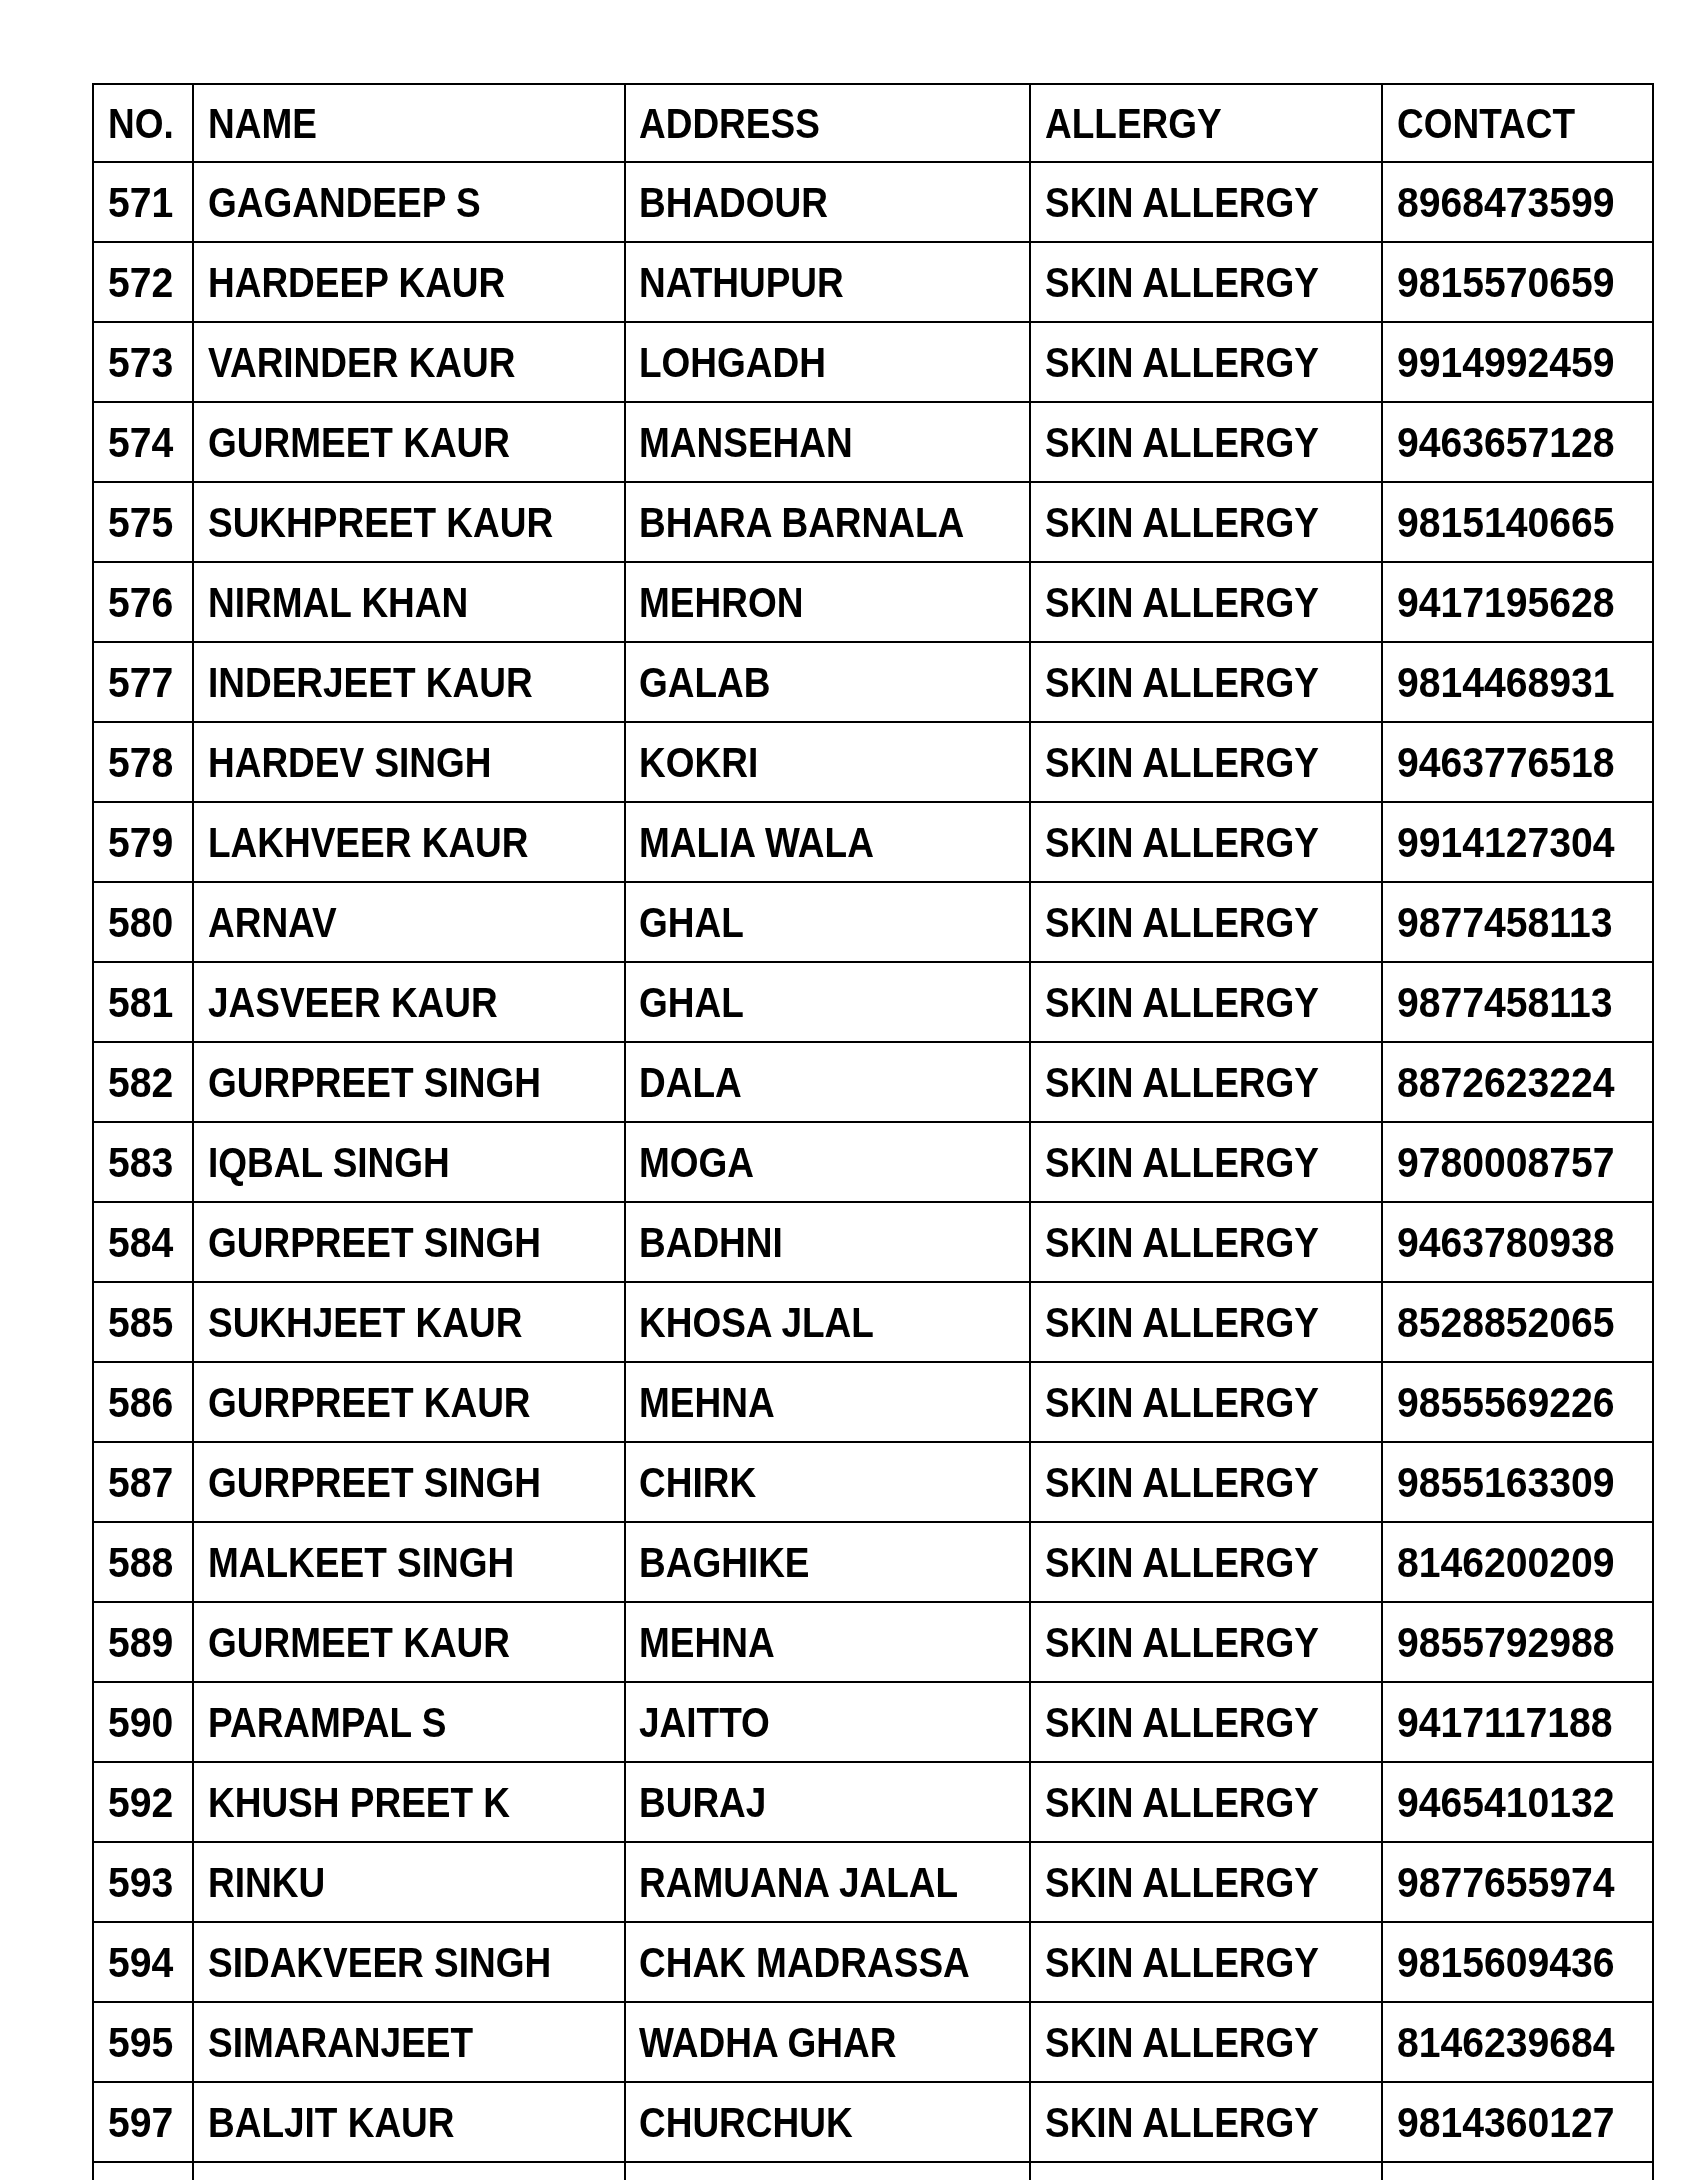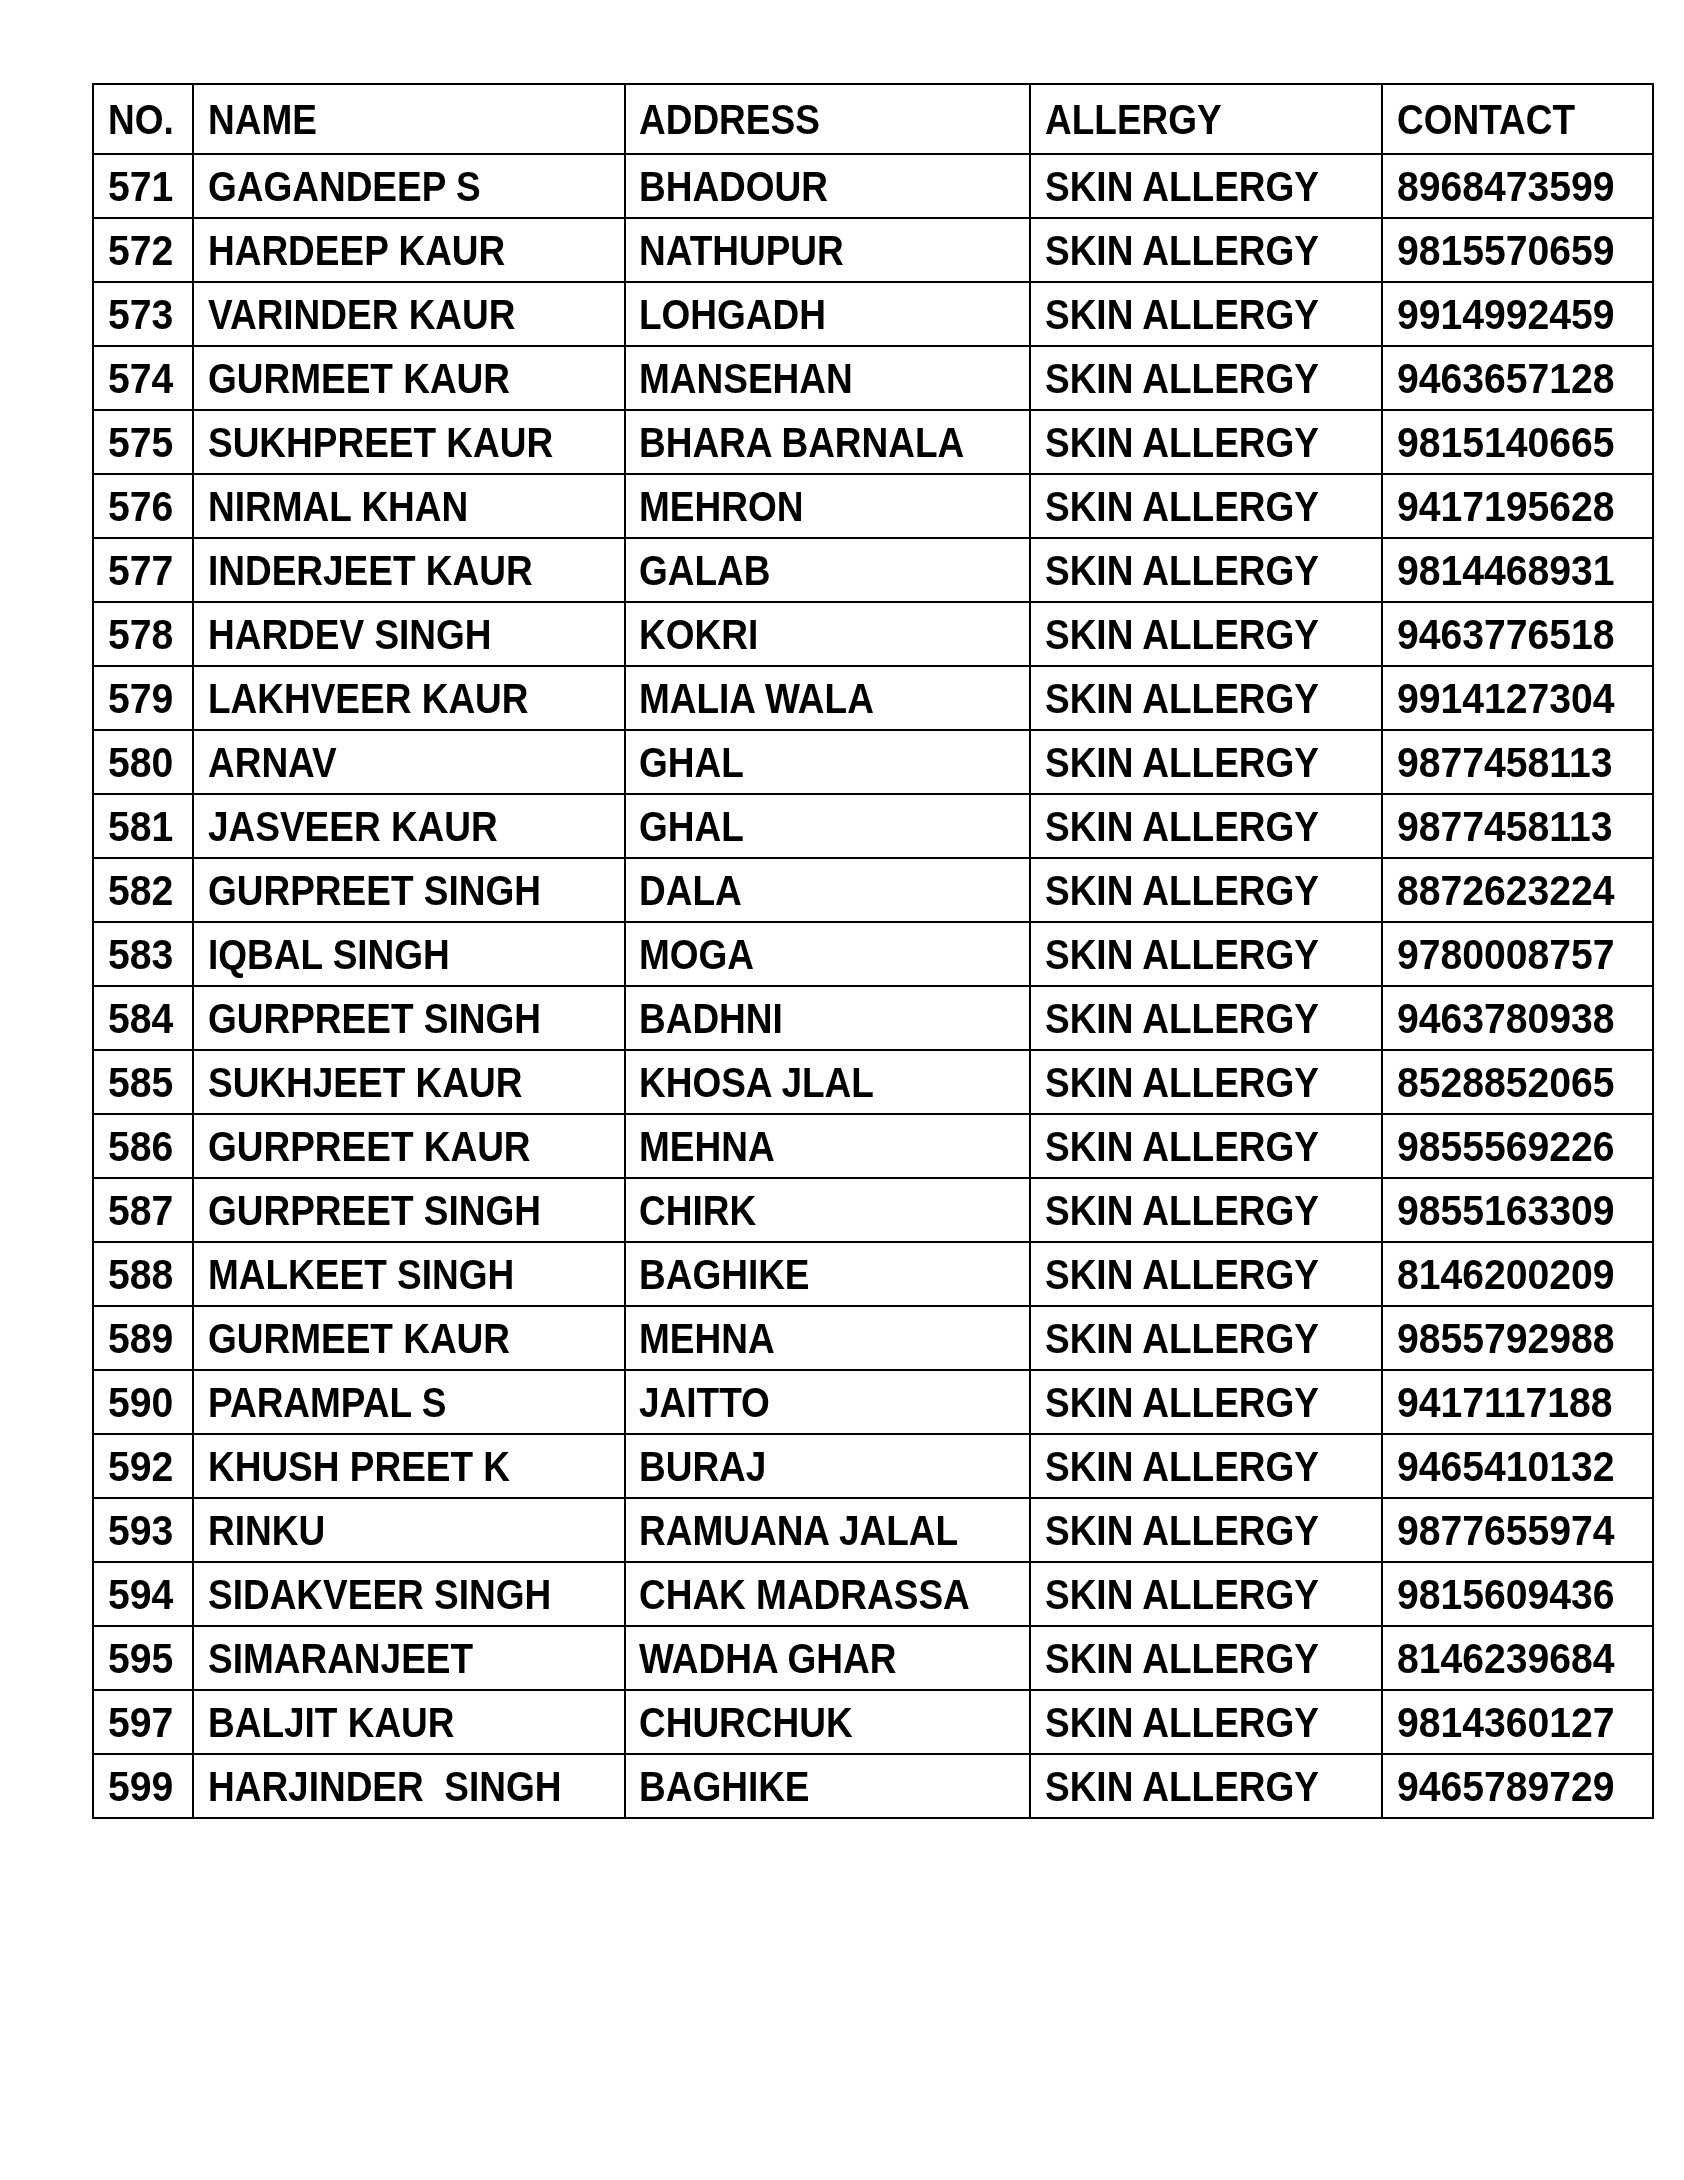--- a/index.html
+++ b/index.html
@@ -27,22 +27,22 @@
     border: 2.6px solid #000000;
     padding: 0 5.1px 0 13.6px;
     text-align: left;
     vertical-align: middle;
     font-weight: 700;
     font-size: 43px;
     color: #000000;
     overflow: hidden;
     white-space: nowrap;
   }
-  table.doc-table thead tr { height: 70px; }
-  table.doc-table tbody tr { height: 64px; }
+  table.doc-table thead tr { height: 78px; }
+  table.doc-table tbody tr { height: 80px; }
   
   .ct {
     display: inline-block;
     transform: scaleX(0.86);
     transform-origin: 0 50%;
     white-space: pre;
   }
   .num {
     display: inline-block;
     transform: scaleX(0.91);

